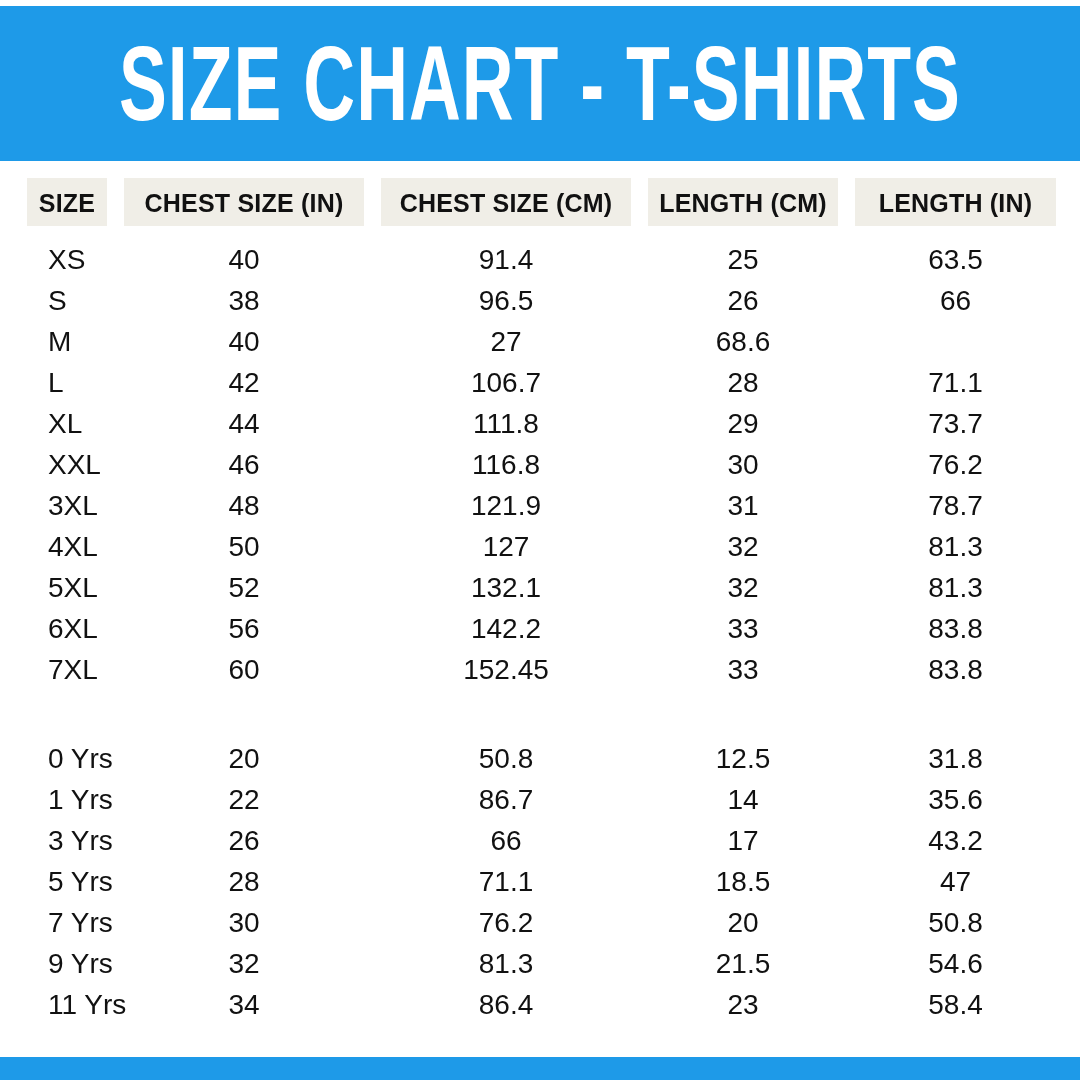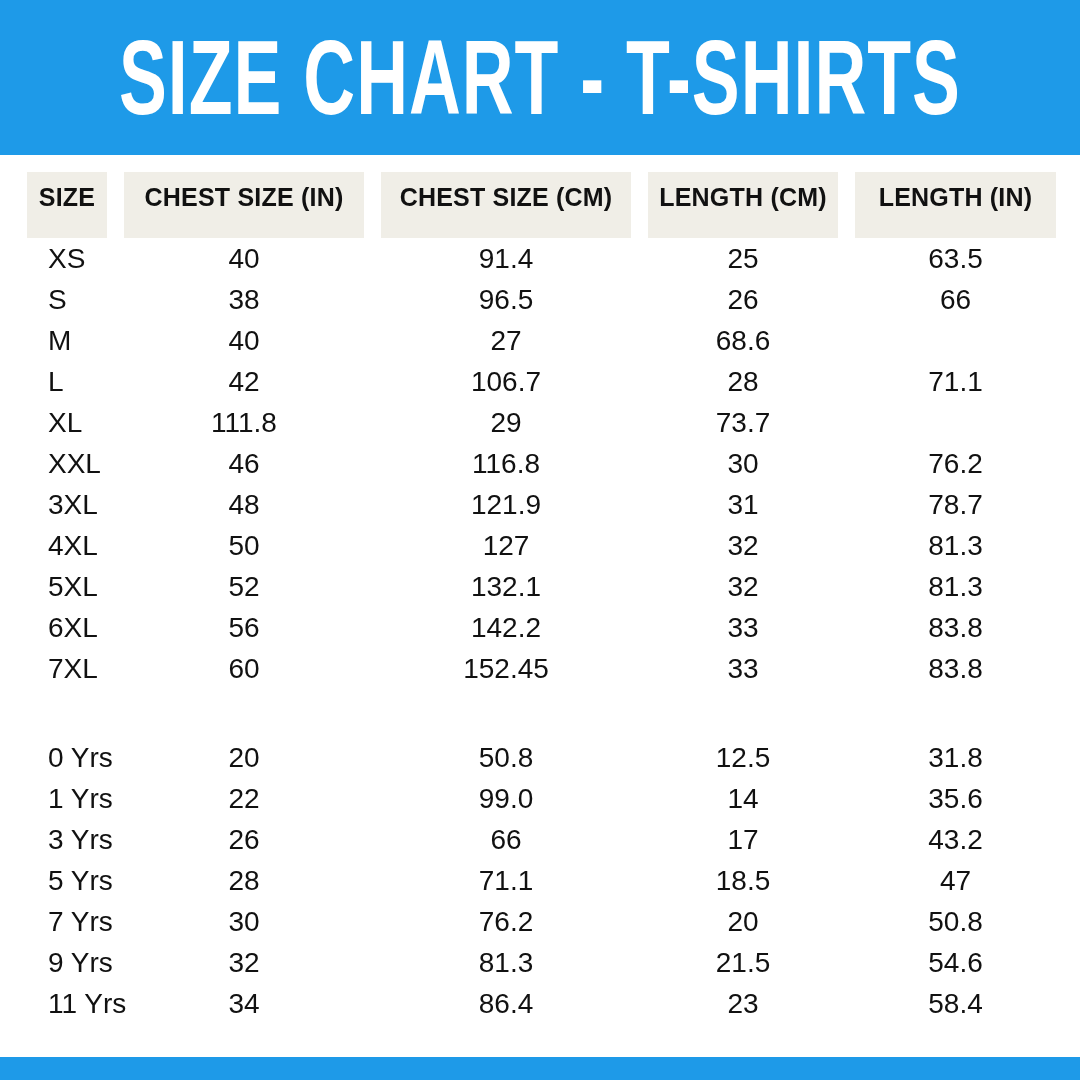--- a/index.html
+++ b/index.html
@@ -13,20 +13,21 @@
   }
 
   
   .banner {
     width: 1080px;
     height: 155px;
     background: #1e9ae8;
     display: flex;
     align-items: center;
     justify-content: center;
+    margin-top: 6px;
   }
   .banner h1 {
     color: #ffffff;
     font-size: 74px;
     font-weight: 800;
     letter-spacing: 1px;
     white-space: nowrap;
     transform: scale(0.97, 1.42);
     transform-origin: center;
     text-transform: uppercase;
@@ -37,29 +38,29 @@
     margin: 17px 24px 0 27px;
   }
   .grid-row {
     display: grid;
     grid-template-columns: 80px 240px 250px 190px 201px;
     column-gap: 17px;
     align-items: center;
   }
   .head-row .cell {
     background: #f0eee7;
-    height: 66px;
+    height: 48px;
     line-height: 50px;
     text-align: center;
     font-weight: 700;
     font-size: 25px;
     letter-spacing: 0.2px;
     white-space: nowrap;
   }
-  .body-rows { }
+  .body-rows { margin-top: 13px; }
   .body-rows .grid-row { height: 41px; }
   .body-rows .cell {
     font-size: 28px;
     font-weight: 400;
     text-align: center;
     white-space: nowrap;
   }
   .body-rows .cell.size-col {
     text-align: left;
     padding-left: 21px;
@@ -121,20 +122,21 @@
       <div class="grid-row">
         <div class="cell size-col">L</div>
         <div class="cell">42</div>
         <div class="cell">106.7</div>
         <div class="cell">28</div>
         <div class="cell">71.1</div>
       </div>
 
       <div class="grid-row">
         <div class="cell size-col">XL</div>
+        <div class="cell">44</div>
         <div class="cell">111.8</div>
         <div class="cell">29</div>
         <div class="cell">73.7</div>
       </div>
 
       <div class="grid-row">
         <div class="cell size-col">XXL</div>
         <div class="cell">46</div>
         <div class="cell">116.8</div>
         <div class="cell">30</div>
@@ -190,21 +192,21 @@
         <div class="cell size-col">0 Yrs</div>
         <div class="cell">20</div>
         <div class="cell">50.8</div>
         <div class="cell">12.5</div>
         <div class="cell">31.8</div>
       </div>
 
       <div class="grid-row">
         <div class="cell size-col">1 Yrs</div>
         <div class="cell">22</div>
-        <div class="cell">99.0</div>
+        <div class="cell">86.7</div>
         <div class="cell">14</div>
         <div class="cell">35.6</div>
       </div>
 
 
       <div class="grid-row">
         <div class="cell size-col">3 Yrs</div>
         <div class="cell">26</div>
         <div class="cell">66</div>
         <div class="cell">17</div>

